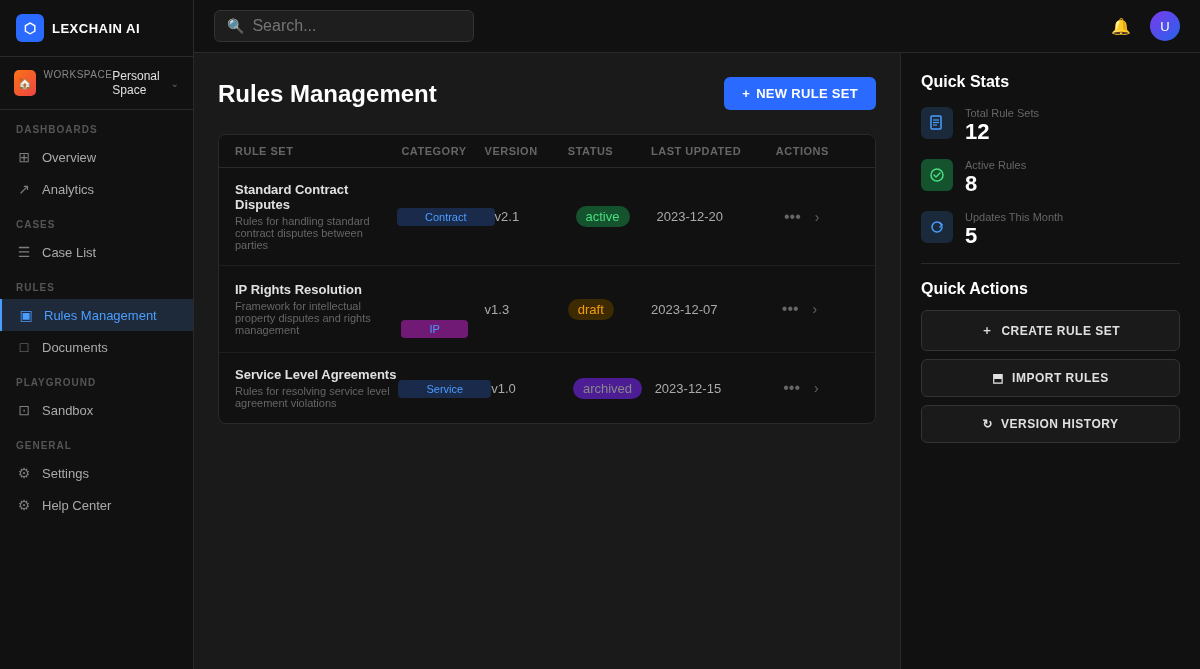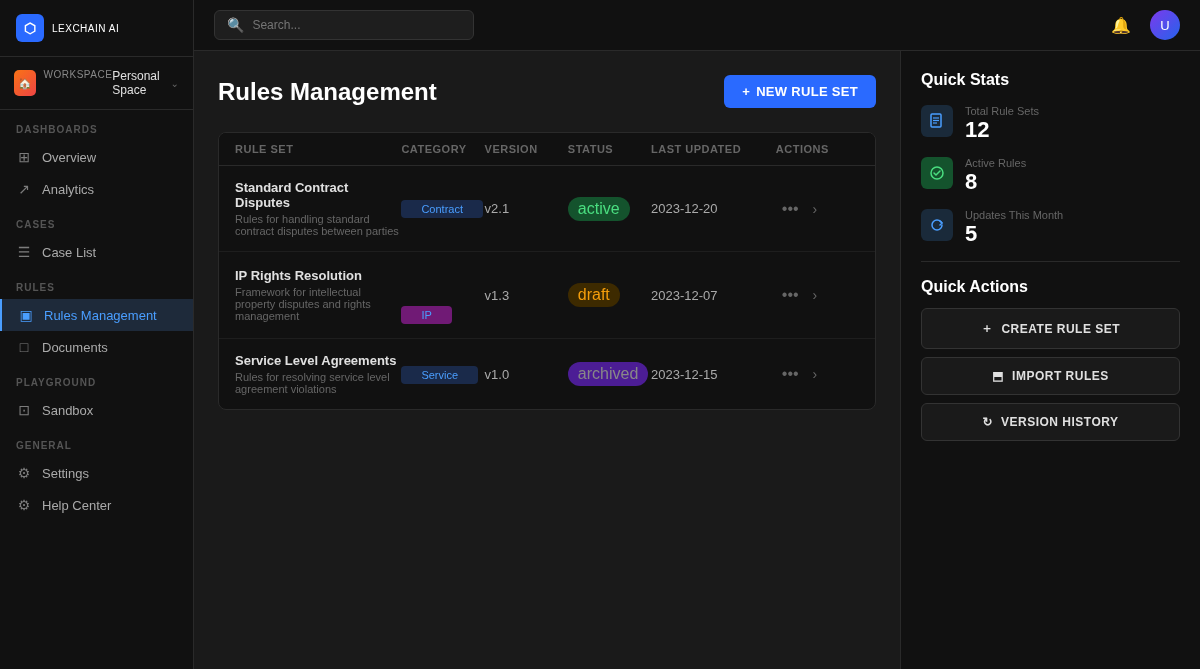--- a/index.html
+++ b/index.html
@@ -39,22 +39,22 @@
       border-radius: 6px;
       display: flex;
       align-items: center;
       justify-content: center;
       font-size: 14px;
       color: white;
       font-weight: bold;
     }
 
     .logo-text {
-      font-size: 10px;
-      font-weight: 400;
+      font-size: 13px;
+      font-weight: 700;
       color: #ffffff;
       letter-spacing: 0.5px;
     }
 
     .workspace-section {
       padding: 12px 14px;
       display: flex;
       align-items: center;
       justify-content: space-between;
       border-bottom: 1px solid #2a2a2a;
@@ -170,21 +170,21 @@
       border: 1px solid #333;
       border-radius: 6px;
       padding: 6px 12px;
       width: 260px;
     }
 
     .search-box input {
       background: none;
       border: none;
       color: #aaa;
-      font-size: 12px;
+      font-size: 16px;
       outline: none;
       width: 100%;
     }
 
     .top-bar-icons {
       display: flex;
       align-items: center;
       gap: 14px;
     }
 
@@ -299,21 +299,21 @@
     }
 
     .rule-desc {
       font-size: 11px;
       color: #666;
     }
 
     .category-badge {
       display: inline-flex;
       align-items: center;
-      padding: 3px 20px;
+      padding: 3px 28px;
       border-radius: 4px;
       font-size: 11px;
       font-weight: 500;
     }
 
     .badge-contract {
       background: #1a2a4a;
       color: #4a9eff;
     }
 
@@ -331,21 +331,21 @@
     .version-text {
       font-size: 13px;
       color: #aaa;
     }
 
     .status-badge {
       display: inline-flex;
       align-items: center;
       padding: 3px 10px;
       border-radius: 12px;
-      font-size: 16px;
+      font-size: 13px;
       font-weight: 500;
     }
 
     .status-active {
       background: #14532d;
       color: #4ade80;
     }
 
     .status-draft {
       background: #3d2a00;

